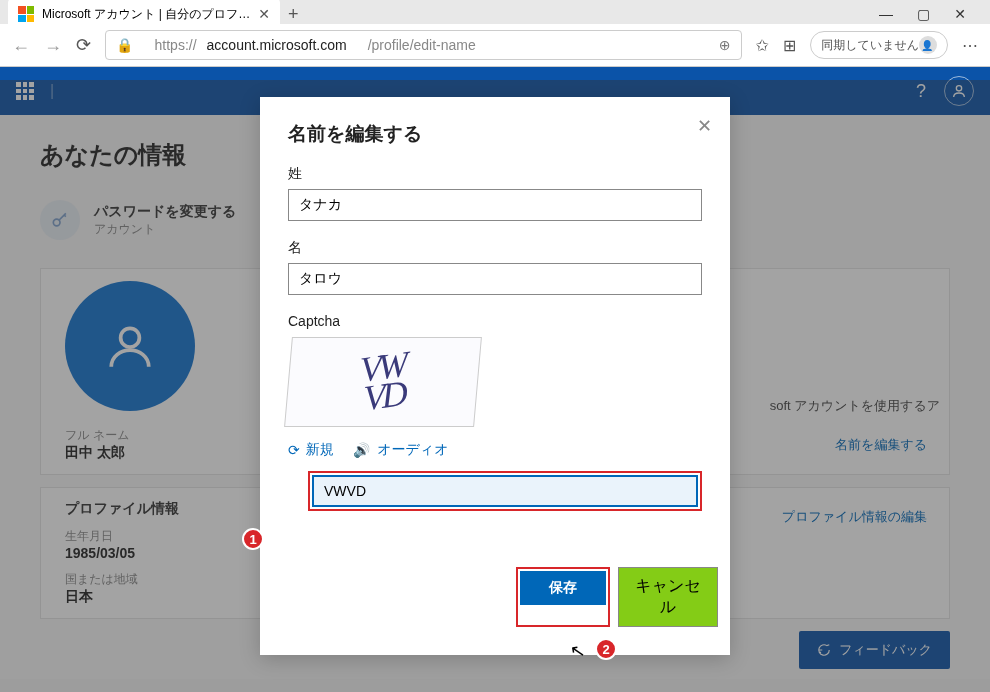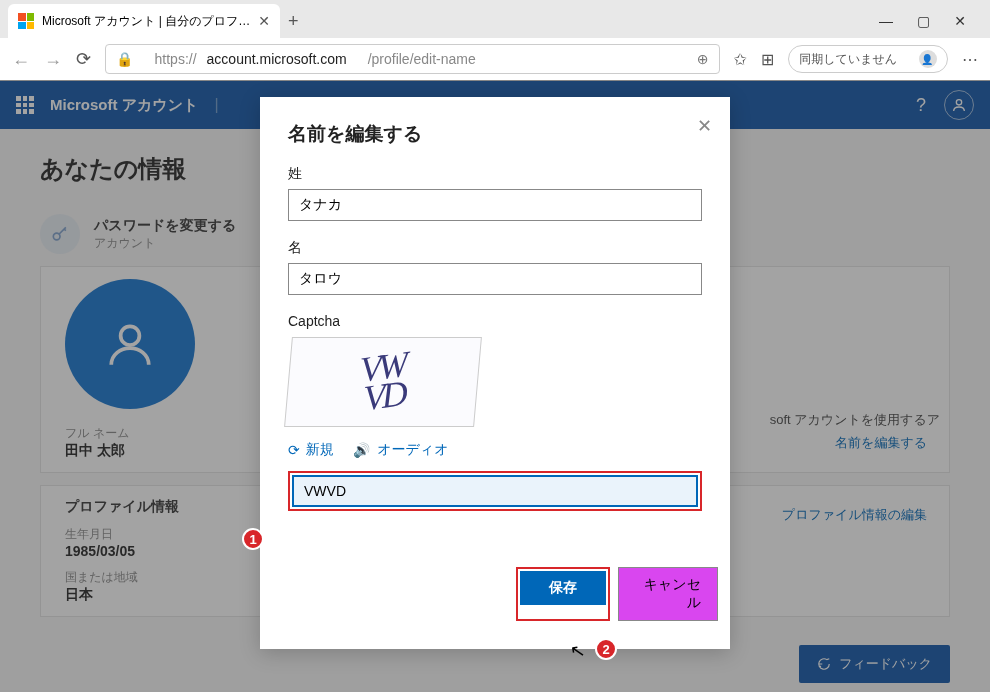--- a/index.html
+++ b/index.html
@@ -12,21 +12,21 @@
       position: relative;
     }
     
     .browser-chrome {
       background: #fff;
       border-bottom: 1px solid #ccc;
     }
     .tab-bar {
       display: flex;
       align-items: center;
-      height: 38px;
+      height: 24px;
       background: #e8e8e8;
       padding: 4px 8px 0;
     }
     .tab {
       display: flex;
       align-items: center;
       gap: 8px;
       background: #fff;
       border-radius: 6px 6px 0 0;
       padding: 6px 10px;
@@ -76,21 +76,21 @@
       height: 30px;
       padding: 0 10px;
       font-size: 14px;
       color: #222;
     }
     .url-box .lock { color: #666; }
     .url-box .gray { color: #888; padding-left: 11px; }
     .addr-icons { display: flex; gap: 14px; align-items: center; color: #555; }
     .sync-btn {
       border: 1px solid #ccc; border-radius: 14px; padding: 4px 10px;
-      font-size: 12px; display: flex; align-items: center; gap: 22px;
+      font-size: 12px; display: flex; align-items: center; gap: 0;
     }
     .sync-btn .avatar-mini {
       width: 18px; height: 18px; border-radius: 50%; background: #ddd;
       display: flex; align-items: center; justify-content: center; font-size: 10px; color: #777;
     }
     
     .page {
       position: relative;
       height: calc(692px - 80px);
       background: #f7f7f7;
@@ -112,21 +112,21 @@
     .brand { font-weight: 600; font-size: 15px; }
     .top-nav-right { margin-left: auto; display: flex; gap: 18px; align-items: center; }
     .top-nav-right .help { font-size: 18px; }
     .top-nav-right .prof-circle {
       width: 30px; height: 30px; border: 1px solid rgba(255,255,255,.6); border-radius: 50%;
       display: flex; align-items: center; justify-content: center;
     }
     .page-body { padding: 24px 40px; }
     .page-title { font-size: 24px; font-weight: 600; color: #222; margin-bottom: 29px; }
     .pw-change {
-      display: flex; gap: 14px; align-items: center; margin-bottom: 12px;
+      display: flex; gap: 14px; align-items: center; margin-bottom: 28px;
     }
     .pw-icon {
       width: 40px; height: 40px; border-radius: 50%; background: #e8eef5;
       display: flex; align-items: center; justify-content: center; color: #7da0cc;
     }
     .pw-title { font-weight: 600; font-size: 14px; color: #333; }
     .pw-sub { font-size: 12px; color: #888; }
     .card {
       background: #fff; border: 1px solid #e3e3e3; padding: 12px 24px;
       margin-bottom: 12px; position: relative;
@@ -173,37 +173,37 @@
       display: flex; align-items: center; justify-content: center;
       font-family: serif; font-style: italic; font-size: 36px; color: #3a3a7a;
       transform: skew(-5deg); letter-spacing: -4px; line-height: .8;
       background: #fbfbfe;
     }
     .captcha-links {
       display: flex; gap: 20px; margin-top: 14px; font-size: 14px;
     }
     .captcha-links a { color: #0067b8; text-decoration: none; display: flex; gap: 6px; align-items: center; }
     .captcha-input-wrap {
-      border: 2px solid #d8262a; padding: 2px; margin-top: 12px;
+      border: 2px solid #d8262a; padding: 2px; margin-top: 12px; margin-left: 20px;
     }
     .captcha-input {
       width: 100%; height: 32px; border: 2px solid #0067b8; background: #eaf3fb;
       padding: 0 10px; font-size: 14px; font-family: inherit; outline: none;
     }
     .modal-actions {
       display: inline-flex; gap: 8px; margin-top: 56px; margin-left: 228px;
     }
     .btn-primary-wrap { border: 2px solid #d8262a; padding: 2px; display: inline-block; }
     .btn-primary {
       background: #0067b8; color: #fff; border: none; padding: 8px 24px;
       font-size: 14px; font-weight: 600; min-width: 86px; font-family: inherit;
     }
     .btn-secondary {
-      background: #d946ef; border: 1px solid #888; padding: 8px 16px;
-      font-size: 14px; min-width: 100px; font-family: inherit; text-align: right;
+      background: #84cc16; border: 1px solid #888; padding: 8px 16px;
+      font-size: 16px; min-width: 100px; font-family: inherit;
     }
     
     .badge {
       position: absolute; width: 22px; height: 22px; border-radius: 50%;
       background: #d8262a; color: #fff; font-weight: 700; font-size: 13px;
       display: flex; align-items: center; justify-content: center;
       border: 2px solid #fff;
     }
     .badge-1 { top: 528px; left: 242px; }
     .badge-2 { top: 638px; left: 595px; }
@@ -263,21 +263,20 @@
       <div></div>
         <div></div>
         <div></div>
         <div></div>
         <div></div>
         <div></div>
         <div></div>
         <div></div>
         <div></div>
     </div>
-    <span class="brand">Microsoft アカウント</span>
     <span style="color:rgba(255,255,255,.4)">|</span>
     <div class="top-nav-right">
       <span class="help">?</span>
       <span class="prof-circle">
         <svg width="16" height="16" viewBox="0 0 24 24" fill="none" stroke="#fff" stroke-width="2">
             <circle cx="12" cy="8" r="4"></circle>
             <path d="M4 21c0-4 4-6 8-6s8 2 8 6"></path>
           </svg>
       </span>
     </div>

